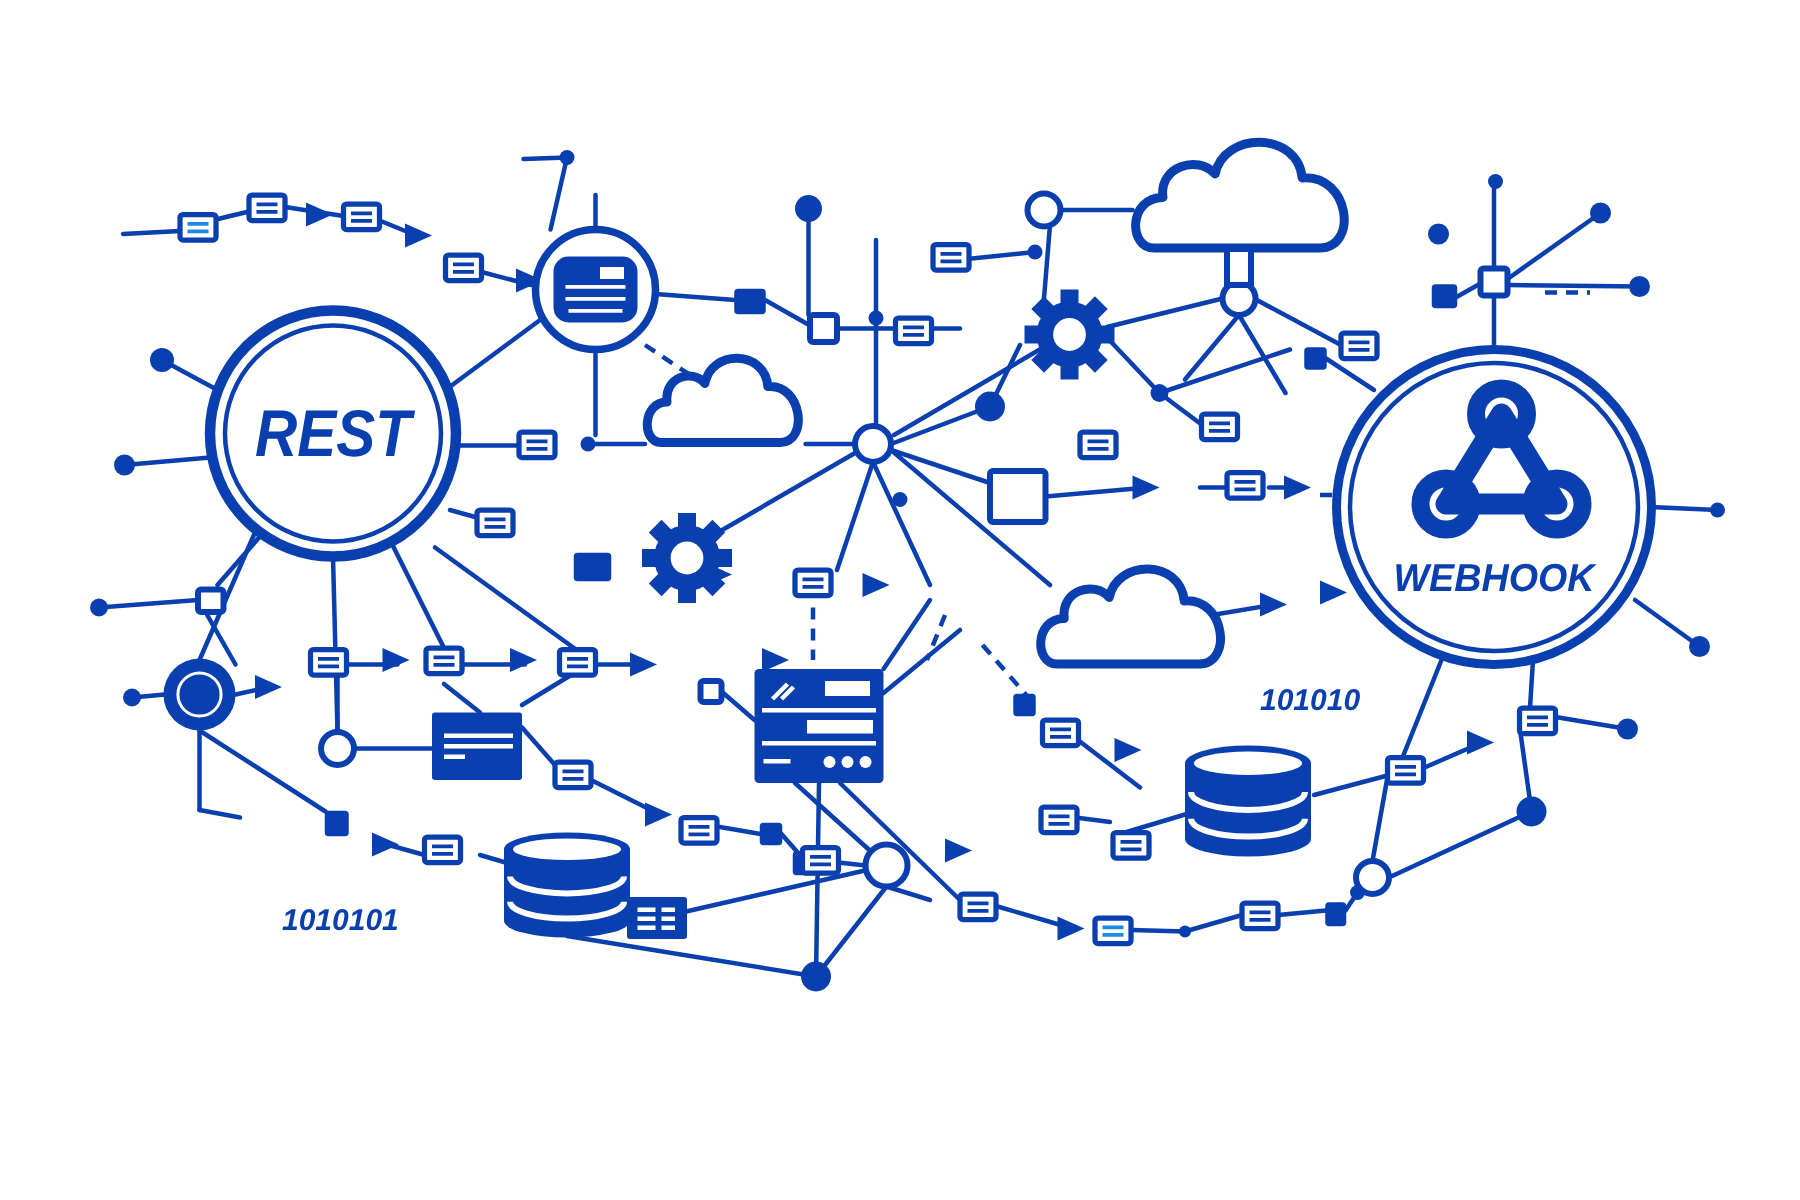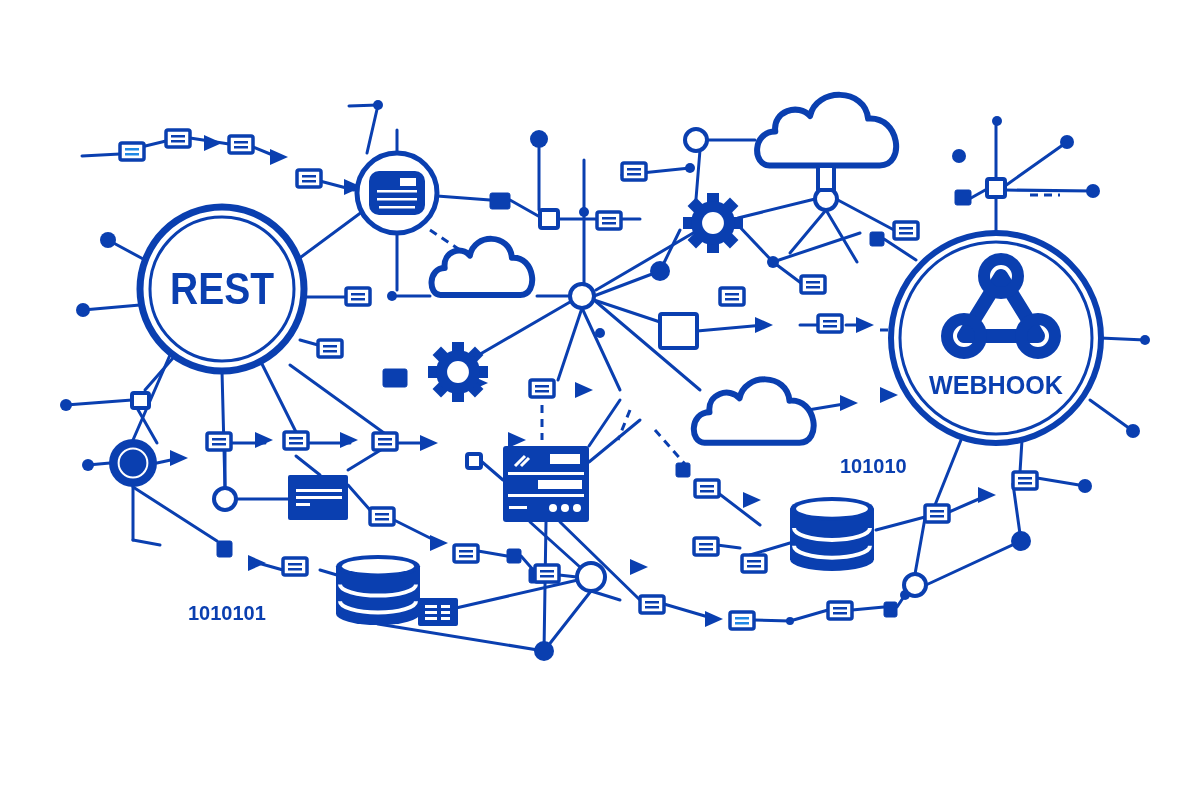--- a/index.html
+++ b/index.html
@@ -1,17 +1,17 @@
 <!DOCTYPE html>
 <html><head>
   <meta charset="utf-8">
   <style>
     html, body { margin: 0; padding: 0; background: #ffffff; }
     body { width: 1200px; height: 800px; overflow: hidden; font-family: "Liberation Sans", sans-serif; }
-    #canvas { position: absolute; left: 0; top: 0; width: 1200px; height: 800px; }
+    #canvas { position: absolute; left: 0; top: 0; width: 1200px; height: 800px; font-style: italic; }
     svg text { font-family: "Liberation Sans", sans-serif; font-weight: bold; }
   </style>
 </head>
 <body>
 
 <div id="canvas">
   <svg id="diagram" width="1200" height="800" viewBox="0 0 1200 800" xmlns="http://www.w3.org/2000/svg">
     <g id="layer-lines">
         <line x1="82" y1="156" x2="120" y2="154" stroke="#0a3fb0" stroke-width="3" stroke-linecap="round"></line>
         <line x1="137" y1="148" x2="166" y2="141" stroke="#0a3fb0" stroke-width="3" stroke-linecap="round"></line>

